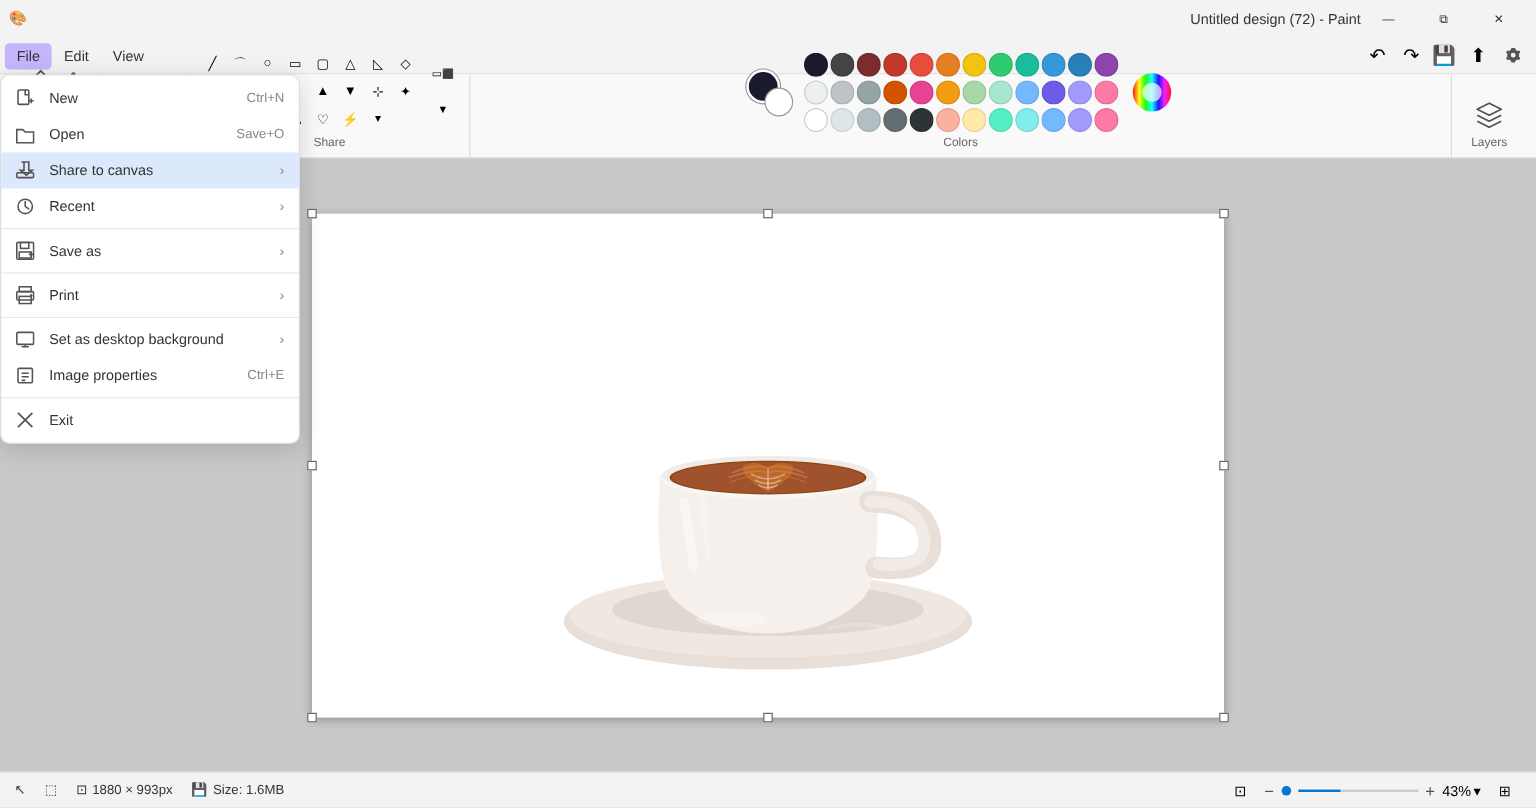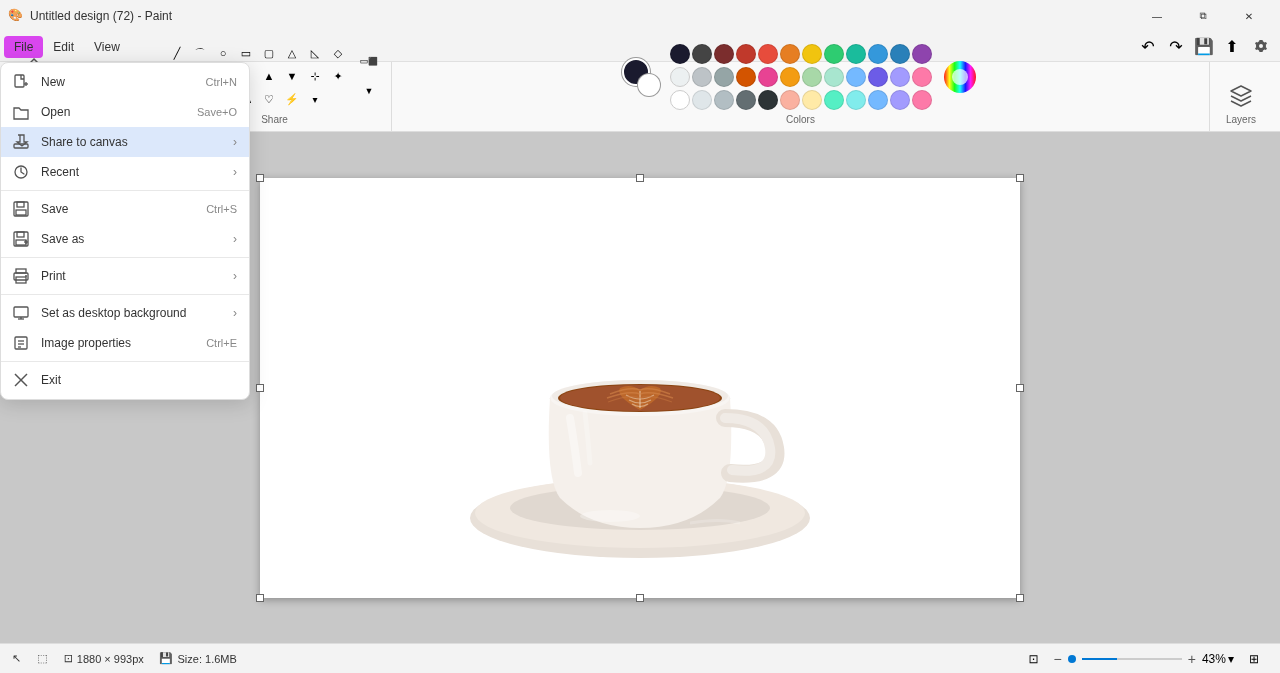--- a/index.html
+++ b/index.html
@@ -8,41 +8,41 @@
     
     .title-bar {
       height: 32px;
       background: #f3f3f3;
       display: flex;
       align-items: center;
       padding: 0 8px;
       position: relative;
     }
     .title-bar-icon { width: 16px; height: 16px; margin-right: 6px; }
-    .title-bar-title { font-size: 12px; color: #333; flex: 1; }
+    .title-bar-title { font-size: 12px; color: #333; flex: 1; text-align: right; }
     .title-bar-controls { display: flex; gap: 0; margin-left: auto; }
     .title-bar-btn { width: 46px; height: 32px; display: flex; align-items: center; justify-content: center; cursor: pointer; font-size: 10px; color: #333; }
 
     
     .menu-bar {
       height: 30px;
       background: #f3f3f3;
       display: flex;
       align-items: center;
       padding: 0 4px;
       border-bottom: 1px solid #e0e0e0;
     }
     .menu-item {
       padding: 4px 10px;
       cursor: pointer;
       border-radius: 4px;
       font-size: 12px;
       color: #333;
     }
-    .menu-item.active { background: #d946ef; }
+    .menu-item.active { background: #c4b5fd; }
     .menu-bar-right { margin-left: auto; display: flex; align-items: center; }
     .settings-btn { width: 30px; height: 30px; display: flex; align-items: center; justify-content: center; cursor: pointer; border-radius: 4px; }
 
     
     .toolbar {
       height: 70px;
       background: #f9f9f9;
       border-bottom: 1px solid #ddd;
       display: flex;
       align-items: stretch;
@@ -506,31 +506,20 @@
     <span class="dropdown-item-text">Recent</span>
     <span class="dropdown-item-arrow">›</span>
   </div>
   <div class="dropdown-divider"></div>
   <div class="dropdown-item">
     <span class="dropdown-item-icon">
       <svg width="16" height="16" viewBox="0 0 16 16">
           <rect x="1" y="1" width="14" height="14" rx="1" fill="none" stroke="#555" stroke-width="1.3"></rect>
           <rect x="4" y="1" width="7" height="5" fill="none" stroke="#555" stroke-width="1.3"></rect>
           <rect x="3" y="9" width="10" height="5" fill="none" stroke="#555" stroke-width="1.3"></rect>
-        </svg>
-    </span>
-    <span class="dropdown-item-text">Save</span>
-    <span class="dropdown-item-shortcut">Ctrl+S</span>
-  </div>
-  <div class="dropdown-item">
-    <span class="dropdown-item-icon">
-      <svg width="16" height="16" viewBox="0 0 16 16">
-          <rect x="1" y="1" width="14" height="14" rx="1" fill="none" stroke="#555" stroke-width="1.3"></rect>
-          <rect x="4" y="1" width="7" height="5" fill="none" stroke="#555" stroke-width="1.3"></rect>
-          <rect x="3" y="9" width="10" height="5" fill="none" stroke="#555" stroke-width="1.3"></rect>
           <line x1="11" y1="11" x2="15" y2="11" stroke="#555" stroke-width="1.3"></line>
           <line x1="13" y1="9" x2="13" y2="13" stroke="#555" stroke-width="1.3"></line>
         </svg>
     </span>
     <span class="dropdown-item-text">Save as</span>
     <span class="dropdown-item-arrow">›</span>
   </div>
   <div class="dropdown-divider"></div>
   <div class="dropdown-item">
     <span class="dropdown-item-icon">

